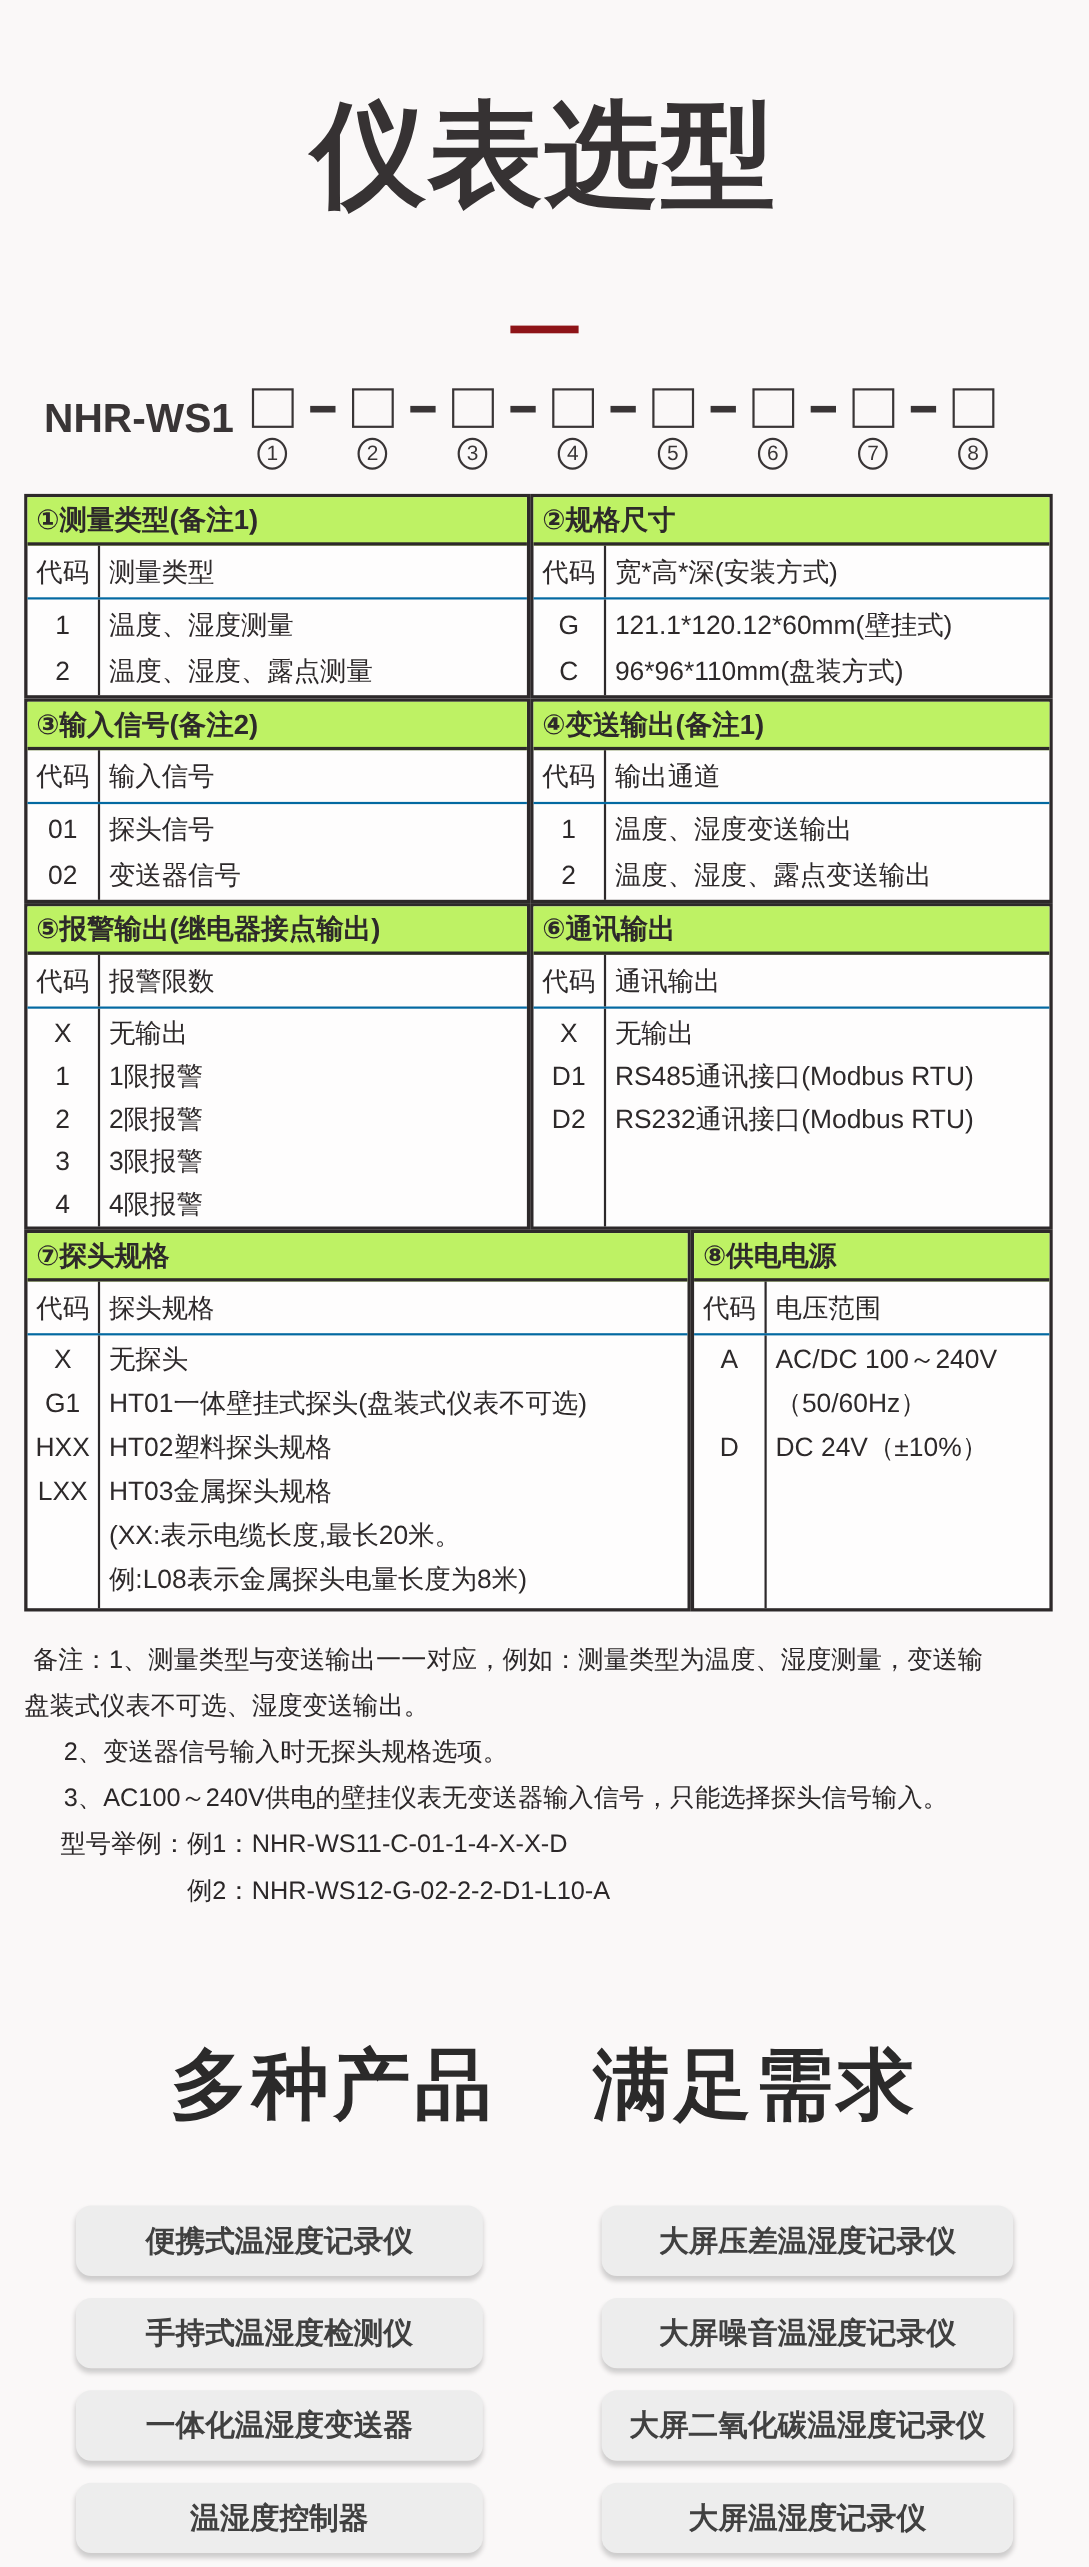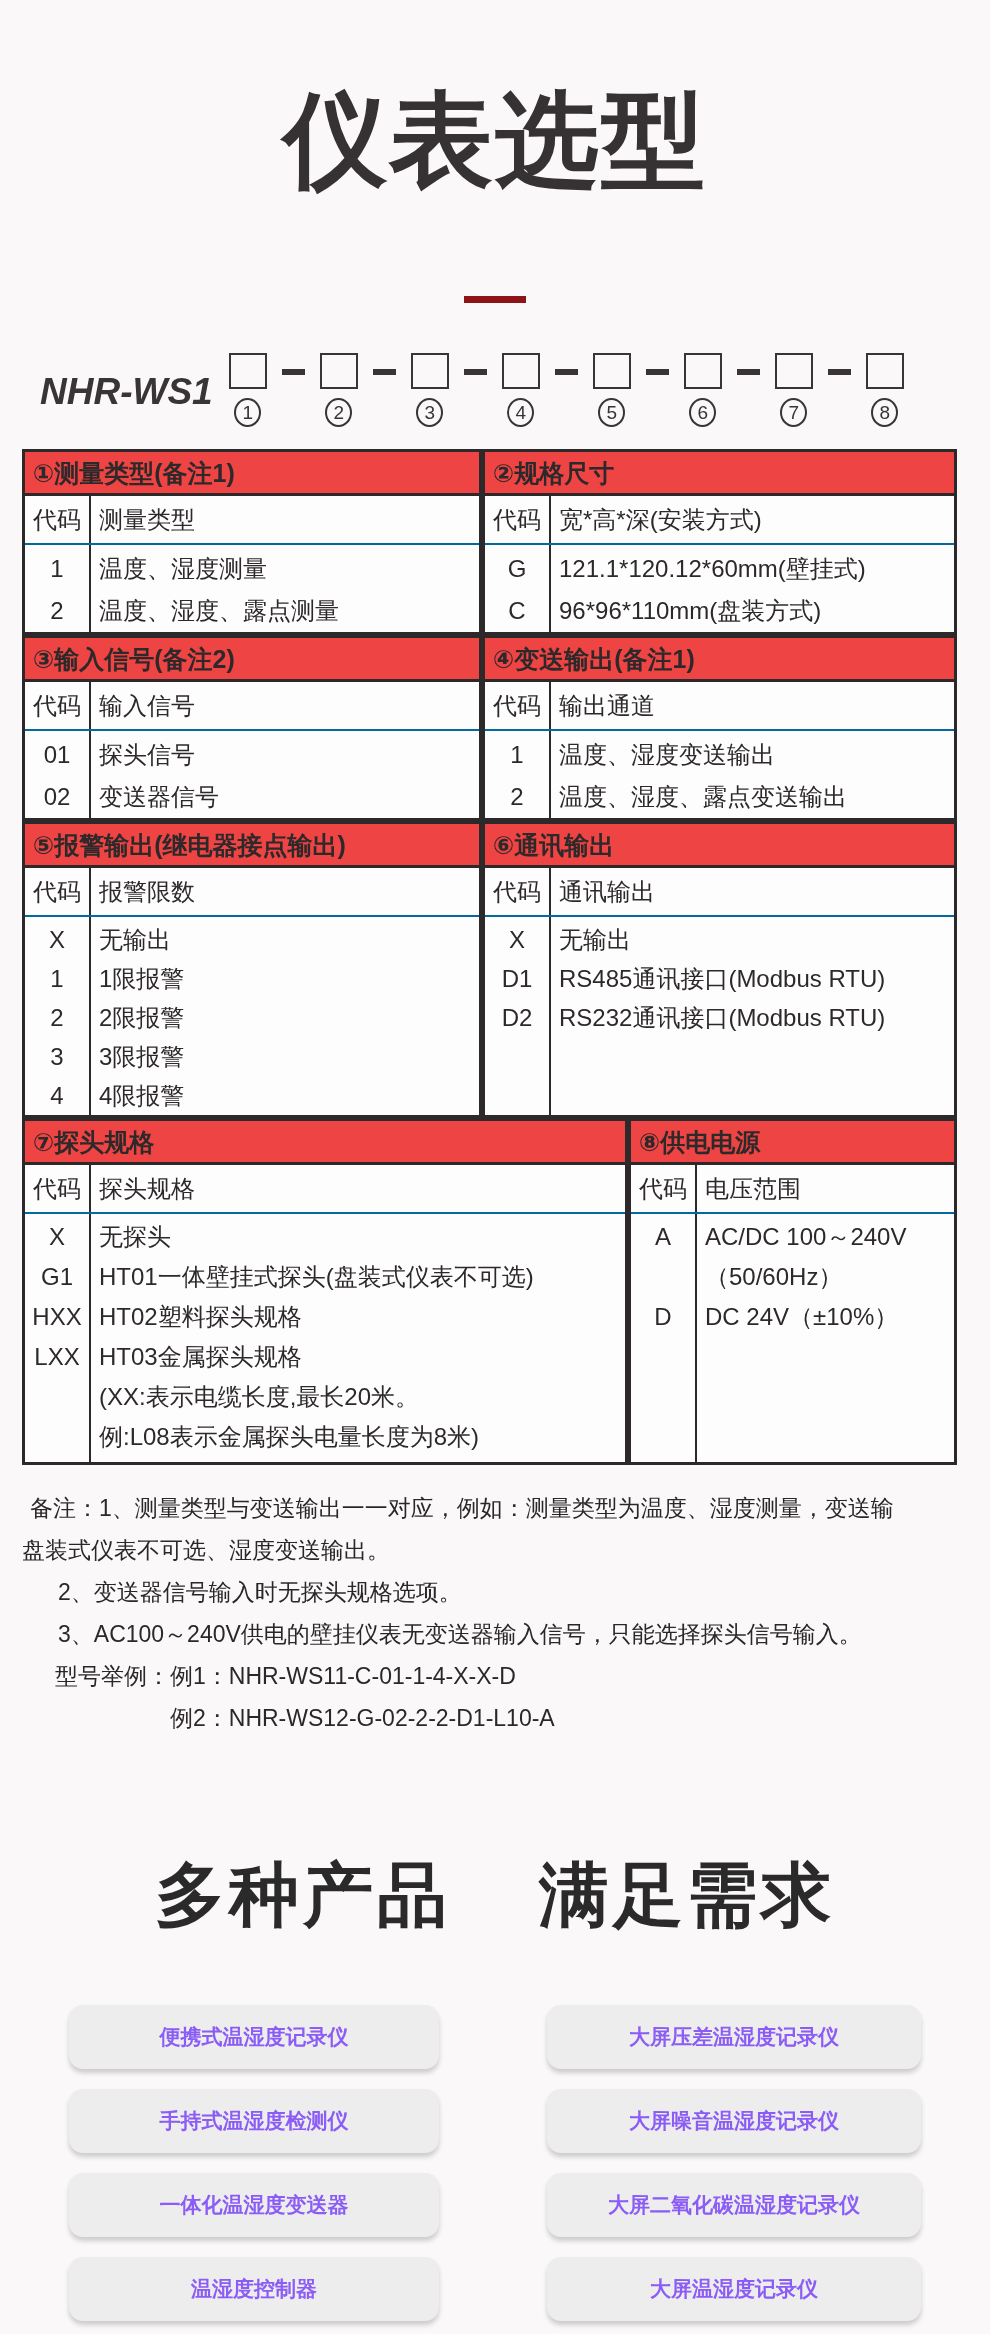--- a/index.html
+++ b/index.html
@@ -18,21 +18,21 @@
     width:62px; height:7px; background:#8e1418;
     margin:84px auto 0 auto;
   }
   
   .model-row {
     margin:50px 0 0 40px;
     display:flex; align-items:flex-start;
   }
   .model-prefix {
     font-size:37px; font-weight:700; color:#393536;
-    letter-spacing:0px; margin-right:16px; line-height:44px; margin-top:17px;font-style:italic;
+    letter-spacing:0px; margin-right:16px; line-height:44px; margin-top:6px;
   }
   .slot-unit { display:flex; flex-direction:column; align-items:center; }
   .slot-box {
     width:38px; height:36px; border:2px solid #393536; background:transparent;
   }
   .slot-circle {
     margin-top:9px; width:27px; height:29px;
     border:2px solid #393536; border-radius:50%;
     font-size:19px; line-height:25px; text-align:center; color:#393536;
   }
@@ -44,21 +44,21 @@
   .band { display:flex; align-items:stretch; }
   .band:nth-child(1) { min-height:175px; --lh:42px; }
   .band:nth-child(2) { min-height:178px;justify-content:flex-end; --lh:42px; }
   .band:nth-child(3) { min-height:283px; --lh:39px; }
   .band:nth-child(4) { min-height:347px; --lh:40px; }
   .sec { border:3px solid #2d292a; display:flex; flex-direction:column; }
   .band .sec:first-child { width:460px; flex:none; }
   .band .sec:last-child  { flex:1; }
   .band:nth-child(4) .sec:first-child { width:606px; }
   .sec-header {
-    background:#ef4444; border-bottom:3px solid #2d292a;
+    background:#bef264; border-bottom:3px solid #2d292a;
     font-size:25px; font-weight:700; color:#2d292a;
     padding:6px 8px 5px 8px; line-height:30px; white-space:nowrap;
   }
   .colhead { display:flex; border-bottom:2px solid #0369a1; }
   .colhead .code-h {
     width:66px; border-right:2px solid #2d292a;
     text-align:center; font-size:24px; padding:8px 0 7px 0; white-space:nowrap;
   }
   .colhead .desc-h { flex:1; font-size:24px; padding:8px 0 7px 8px; white-space:nowrap; }
   .rows { flex:1; display:flex; }
@@ -88,21 +88,21 @@
   }
   .products-heading .w2 { margin-left:88px; }
   .products-grid {
     margin:62px auto 0 auto; width:852px;
     display:grid; grid-template-columns:370px 374px;
     column-gap:108px; row-gap:20px;
   }
   .product-btn {
     height:64px; background:#ededed; border-radius:14px;
     display:flex; align-items:center; justify-content:center;
-    font-size:21px; font-weight:700; color:#8b5cf6; white-space:nowrap;
+    font-size:27px; font-weight:700; color:#404040; white-space:nowrap;
     box-shadow:0 4px 5px rgba(0,0,0,0.18);
   }
 </style>
 </head>
 <body>
 
 <h1 class="page-title">仪表选型</h1>
 <div class="red-divider"></div>
 
 <div class="model-row">

